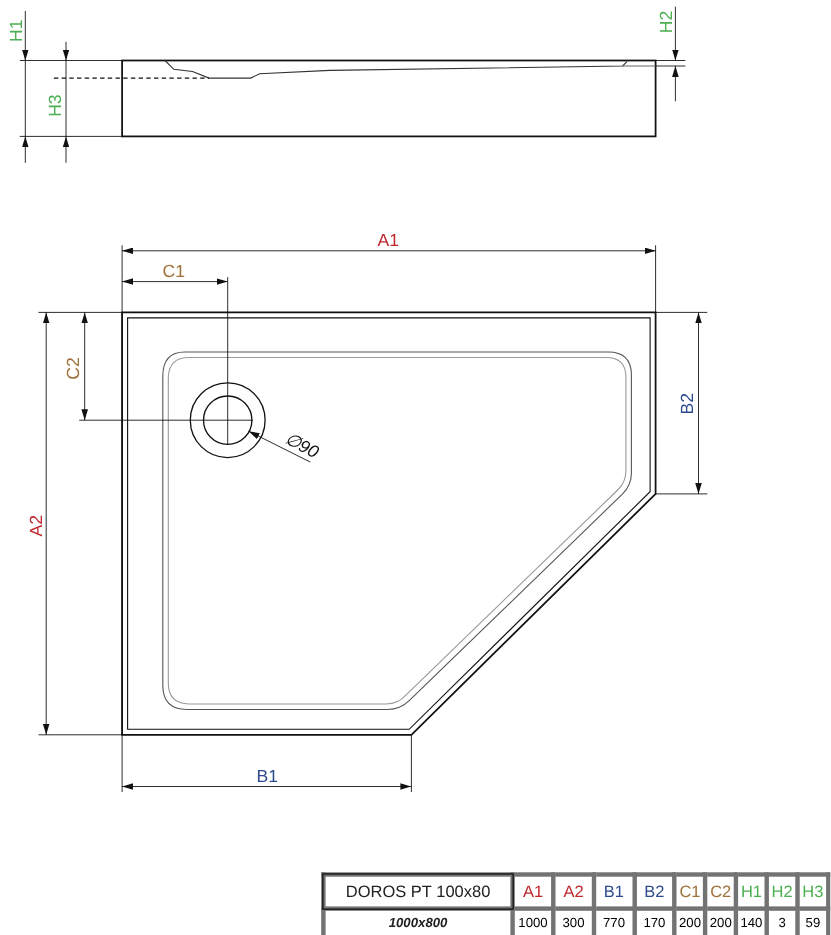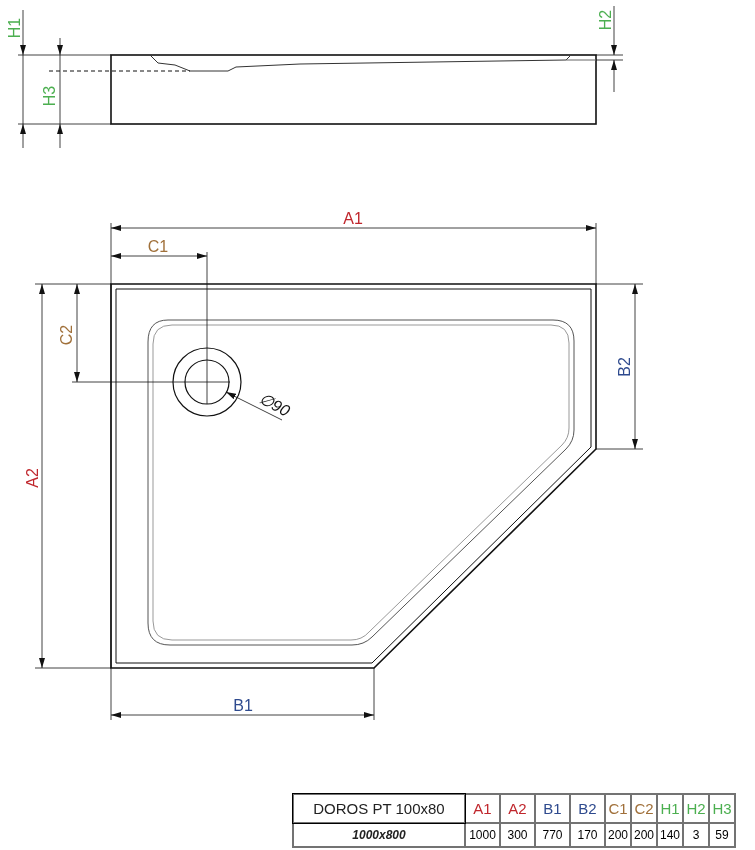--- a/index.html
+++ b/index.html
@@ -1,20 +1,20 @@
 <!DOCTYPE html>
 <html><head>
 <meta charset="utf-8">
 <style>
   html, body { margin: 0; padding: 0; background: #ffffff; }
   body { width: 755px; height: 850px; position: relative; overflow: hidden; font-family: "Liberation Sans", sans-serif; }
   #drawing { position: absolute; left: 0; top: 0; }
   .dim-label { font-family: "Liberation Sans", sans-serif; font-size: 16px; }
   #spec-table { position: absolute; left: 292px; top: 793px; border-collapse: collapse; font-family: "Liberation Sans", sans-serif; background: #fff; }
-  #spec-table td { border: 2px solid #737373; text-align: center; padding: 0; }
+  #spec-table td { border: 4px solid #737373; text-align: center; padding: 0; }
   #spec-table tr.hdr td { height: 27px; font-size: 15px; }
   #spec-table tr.val td { height: 22px; font-size: 12px; }
   #spec-table td.model { font-size: 19px; width: 170px; color: #222; outline: 1px solid #000; }
   #spec-table td.size { font-style: italic; font-weight: bold; font-size: 11px; color: #222; }
   #spec-table td.w40 { width: 33px; }
   #spec-table td.w30 { width: 24px; }
 </style>
 </head>
 <body>
 

